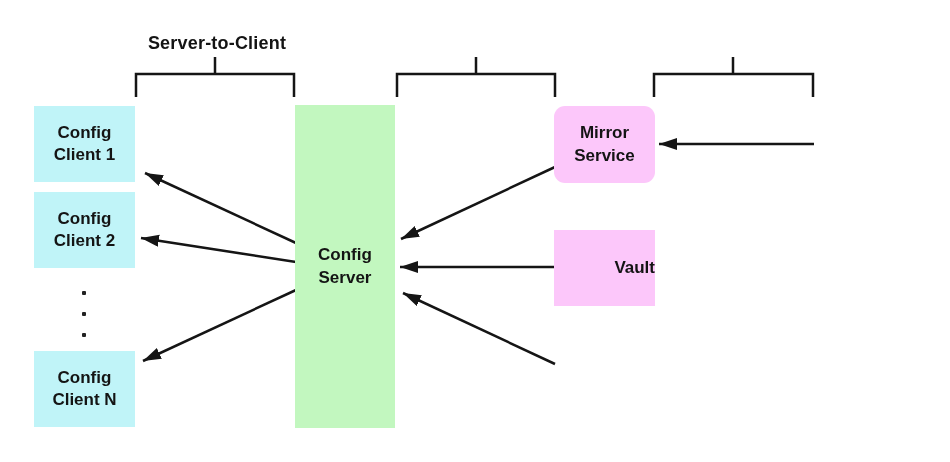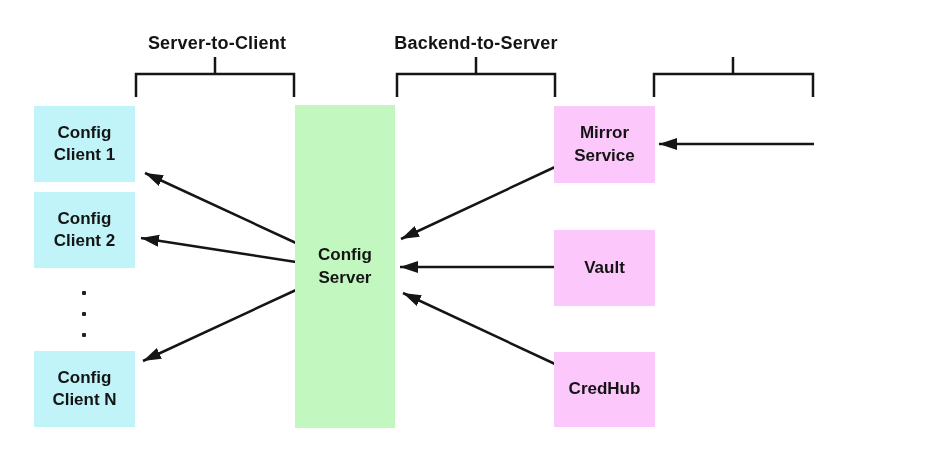--- a/index.html
+++ b/index.html
@@ -80,21 +80,20 @@
       <line x1="296" y1="262" x2="141" y2="238" marker-end="url(#arrow)"></line>
       <line x1="296" y1="290" x2="143" y2="361" marker-end="url(#arrow)"></line>
       <line x1="555" y1="167" x2="401" y2="239" marker-end="url(#arrow)"></line>
       <line x1="554" y1="267" x2="400" y2="267" marker-end="url(#arrow)"></line>
       <line x1="555" y1="364" x2="403" y2="293" marker-end="url(#arrow)"></line>
       <line x1="814" y1="144" x2="659" y2="144" marker-end="url(#arrow)"></line>
     </g>
   </svg>
 
   <div class="group-label" style="left:217px">Server-to-Client</div>
-  <div class="group-label" style="left:476px">Backend-to-Server</div>
 
   <div class="node" style="left: 34px; top: 106px; width: 101px; height: 76px; background: rgb(192, 244, 248);">
     <span>Config
 Client 1</span>
   </div>
 
   <div class="node" style="left: 34px; top: 192px; width: 101px; height: 76px; background: rgb(192, 244, 248);">
     <span>Config
 Client 2</span>
   </div>
@@ -108,27 +107,24 @@
   <div class="node" style="left: 34px; top: 351px; width: 101px; height: 76px; background: rgb(192, 244, 248);">
     <span>Config
 Client N</span>
   </div>
 
   <div class="node" style="left: 295px; top: 105px; width: 100px; height: 323px; background: rgb(194, 247, 191);">
     <span>Config
 Server</span>
   </div>
 
-  <div class="node" style="left: 554px; top: 106px; width: 101px; height: 77px; background: rgb(252, 199, 250);">
+  <div class="node" style="left: 554px; top: 106px; width: 101px; height: 77px; background: rgb(252, 199, 250); border-radius: 11px;">
     <span>Mirror
 Service</span>
   </div>
 
-  <div class="node" style="left: 554px; top: 230px; width: 101px; height: 76px; background: rgb(252, 199, 250);">
+  <div class="node" style="left: 554px; top: 230px; width: 101px; height: 76px; background: rgb(252, 199, 250); justify-content: flex-end;">
     <span>Vault</span>
   </div>
 
-  <div class="node" style="left: 554px; top: 352px; width: 101px; height: 75px; background: rgb(252, 199, 250);">
-    <span>CredHub</span>
-  </div>
 
 
 </div>
 
 </body></html>

